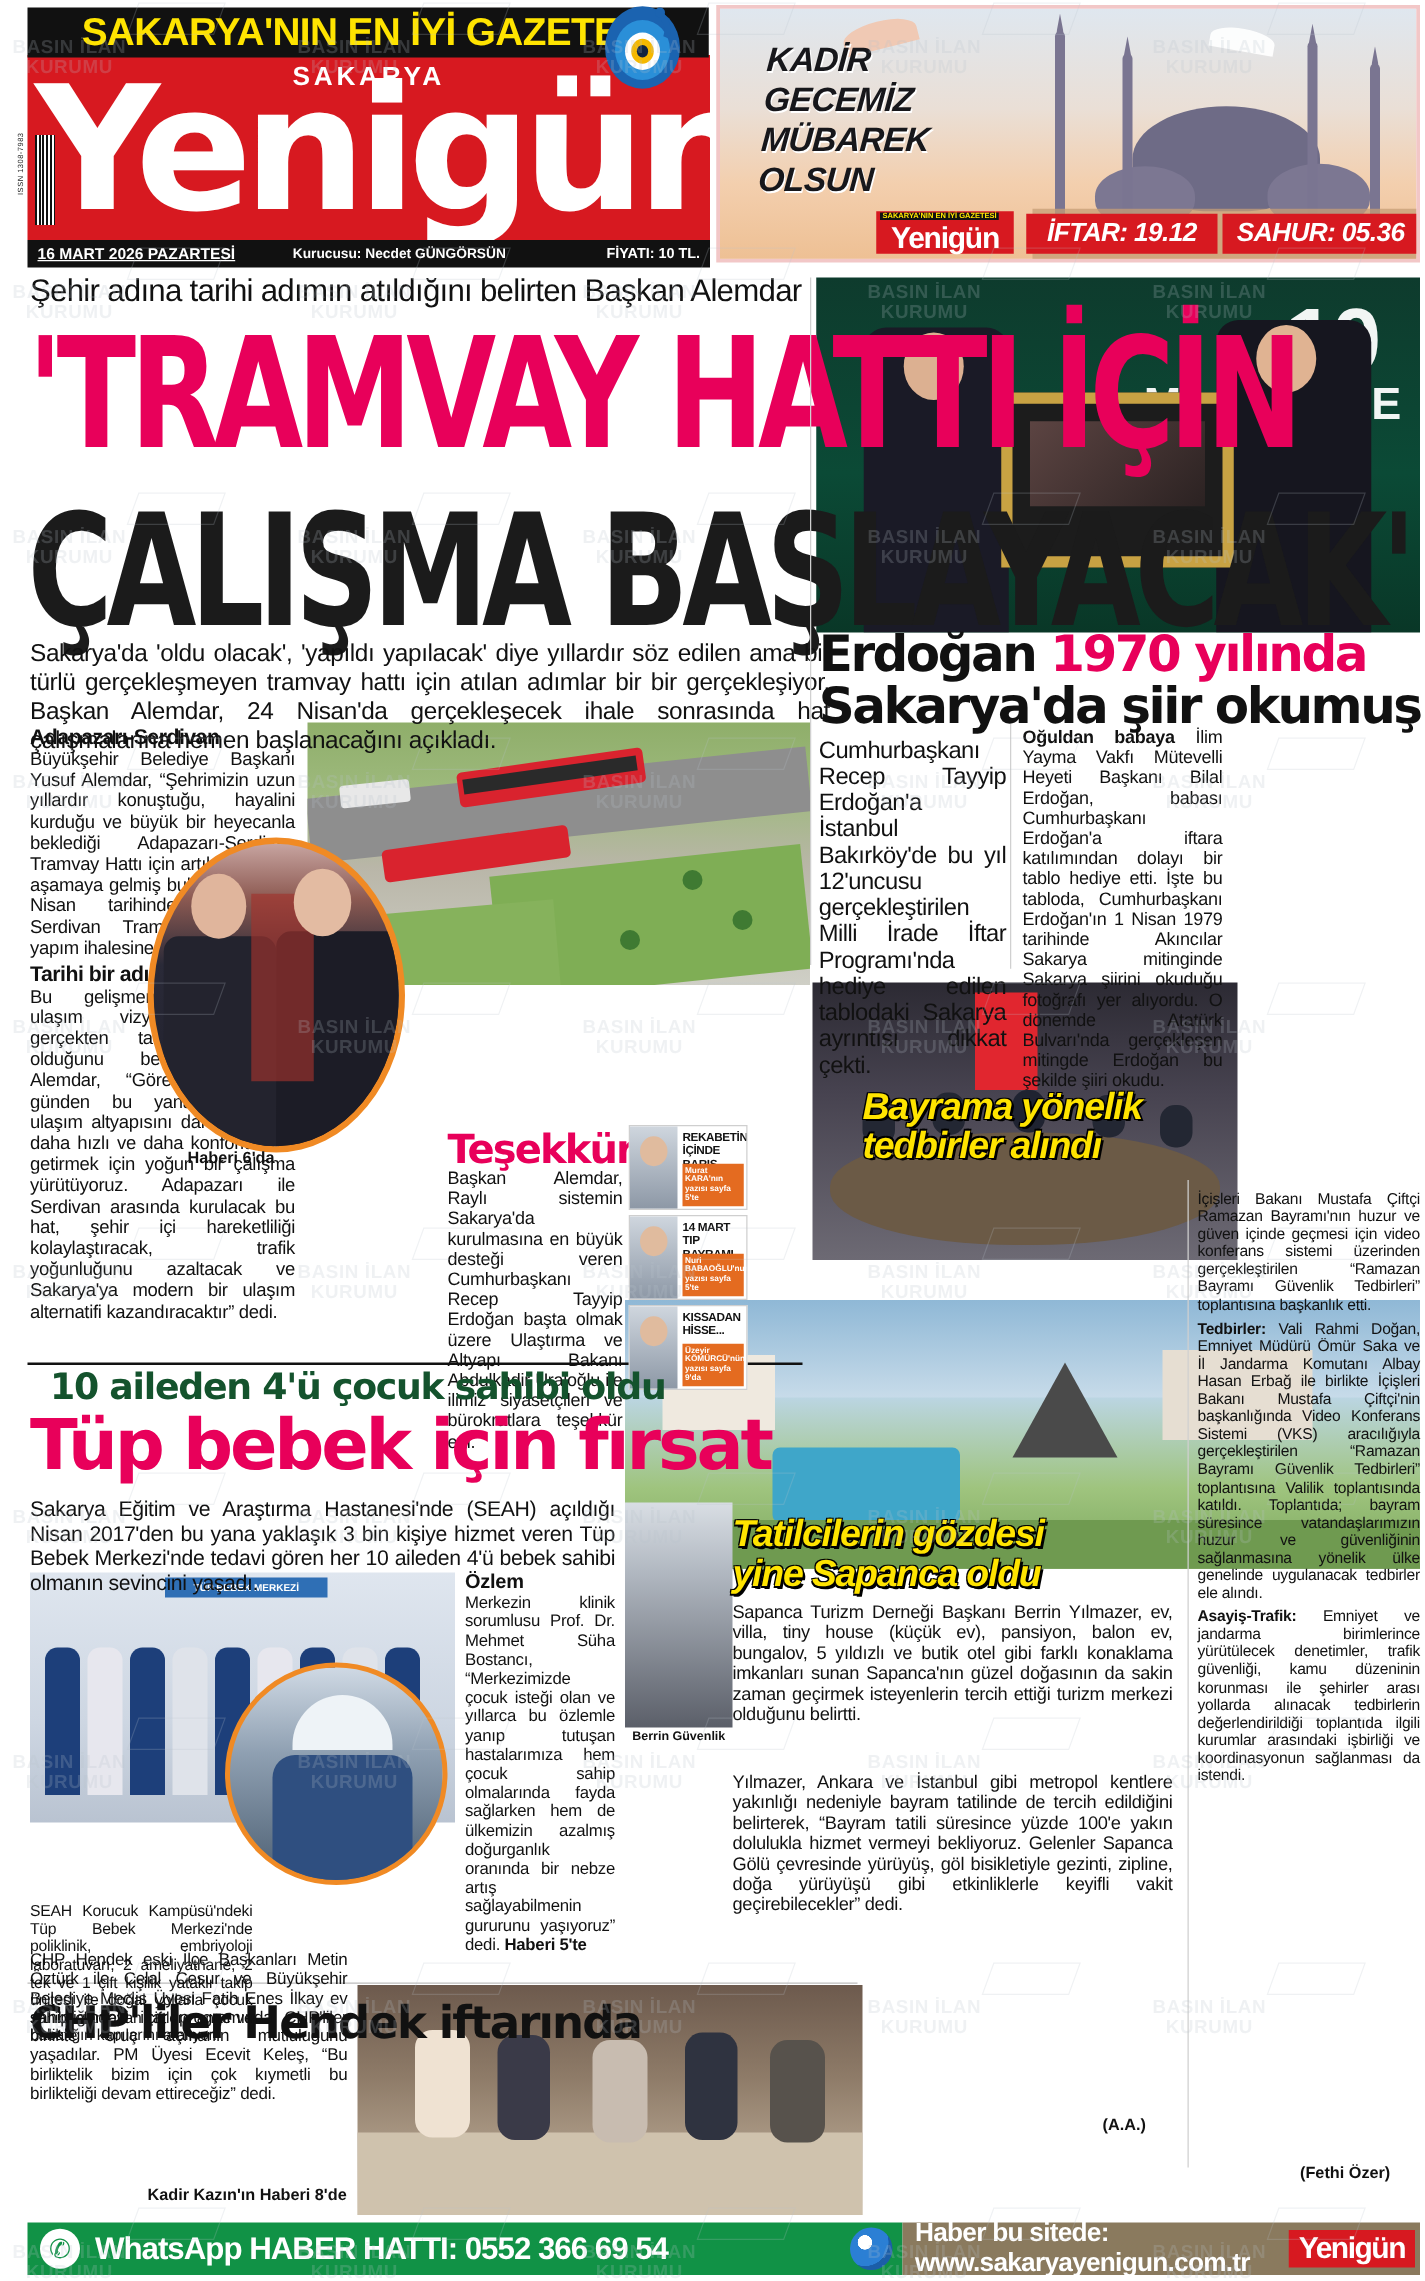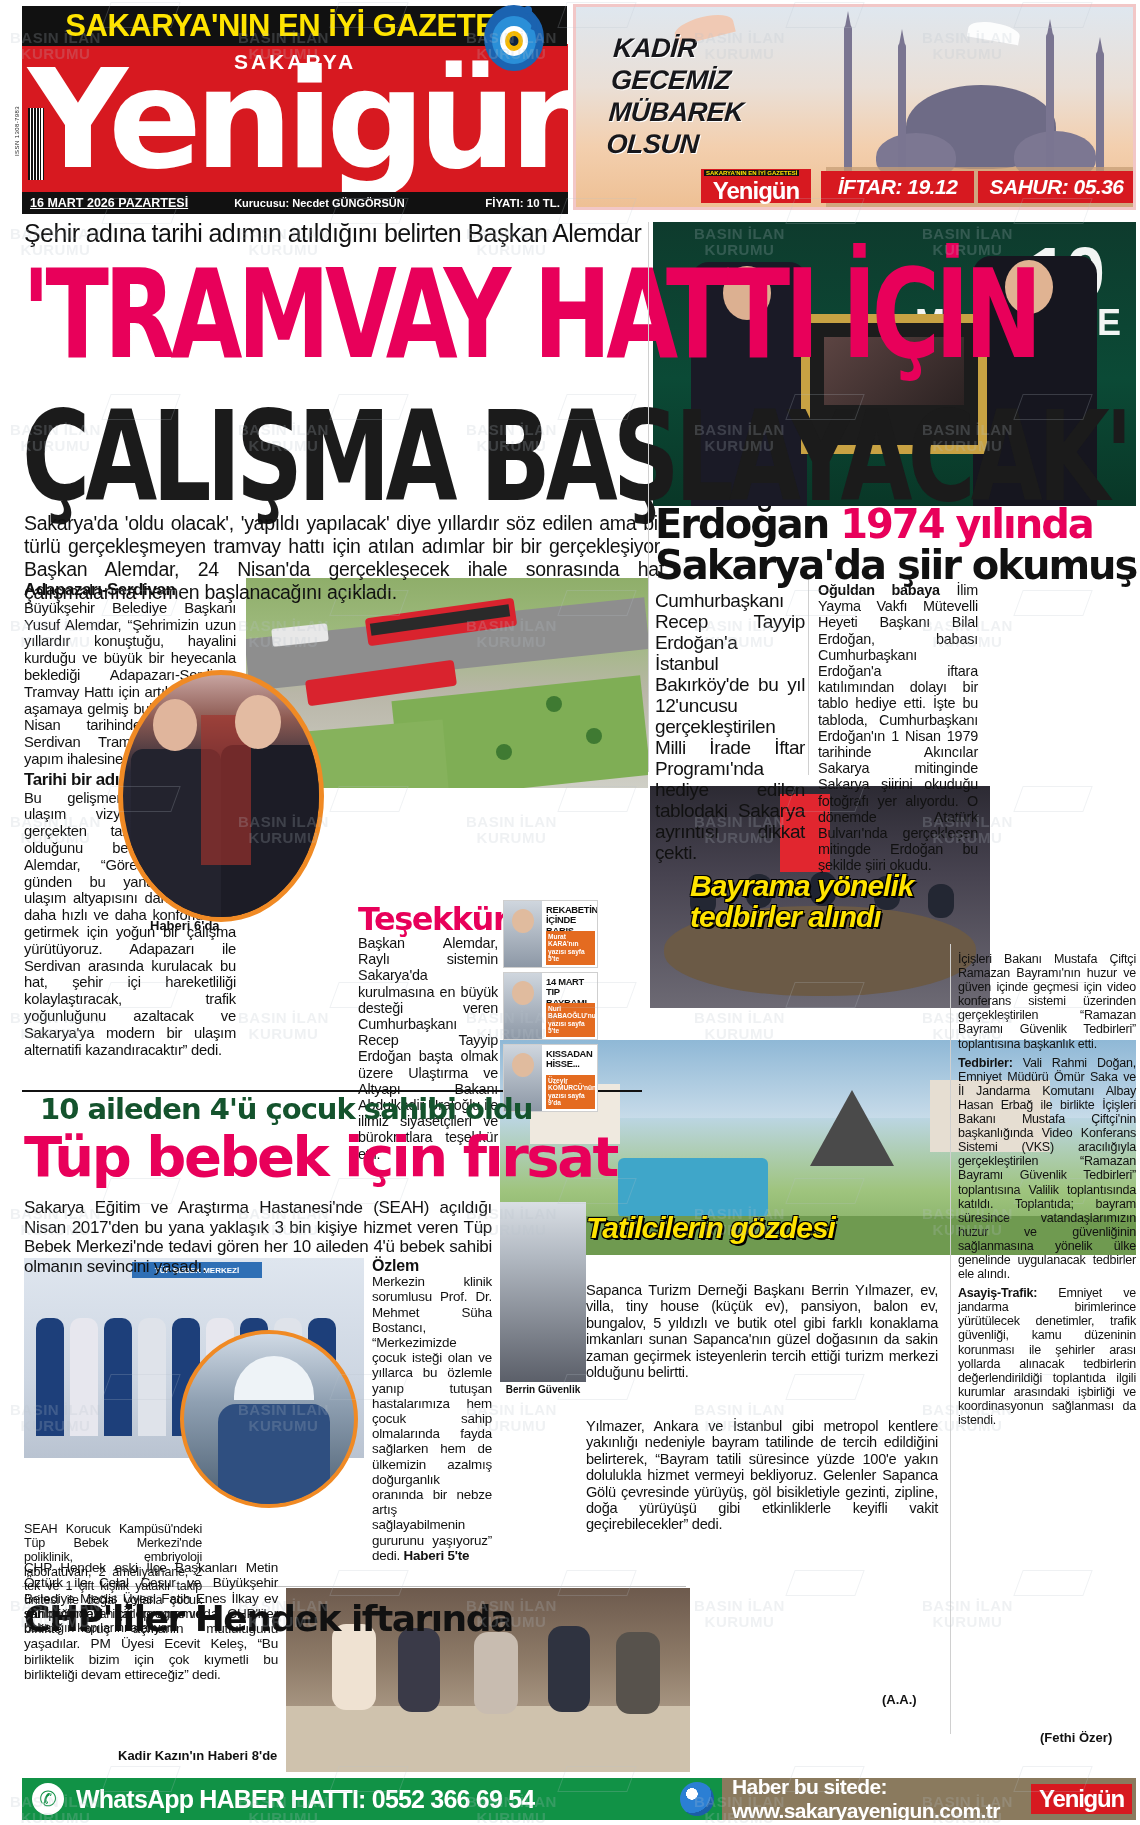--- a/index.html
+++ b/index.html
@@ -371,21 +371,21 @@
     <div class="p1"></div>
     <div class="p2"></div>
     <div class="h1h"></div>
     <div class="h2h"></div>
     <div class="frm">
         <div class="im"></div>
       </div>
   </div>
 
   <div class="erd-h">
-    <span>Erdoğan </span><span class="pk">1974 yılında</span><br>
+    <span>Erdoğan </span><span class="pk">1970 yılında</span><br>
     <span>Sakarya'da şiir okumuş</span>
   </div>
   <div class="erd-c1">Cumhurbaşkanı Recep Tayyip Erdoğan'a İstanbul Bakırköy'de bu yıl 12'uncusu gerçekleştirilen Milli İrade İftar Programı'nda hediye edilen tablodaki Sakarya ayrıntısı dikkat çekti.</div>
   <div class="erd-c2">
     <b>Oğuldan babaya</b>
     <span>İlim Yayma Vakfı Mütevelli Heyeti Başkanı Bilal Erdoğan, babası Cumhurbaşkanı Erdoğan'a iftara katılımından dolayı bir tablo hediye etti. İşte bu tabloda, Cumhurbaşkanı Erdoğan'ın 1 Nisan 1979 tarihinde Akıncılar Sakarya mitinginde Sakarya şiirini okuduğu fotoğrafı yer alıyordu. O dönemde Atatürk Bulvarı'nda gerçekleşen mitingde Erdoğan bu şekilde şiiri okudu.</span>
   </div>
   <div class="vrule" style="left:648px; top:222px; height:550px;"></div>
   <div class="vrule" style="left:808px; top:575px; height:200px;"></div>
 
@@ -449,20 +449,21 @@
     <div class="house" style="left:30px;top:44px;width:90px;height:60px;background:#efe9df;"></div>
     <div class="house" style="left:310px;top:50px;width:0;height:0;border-left:42px solid transparent;border-right:42px solid transparent;border-bottom:76px solid #4a4a4a;background:none;"></div>
     <div class="house" style="left:430px;top:40px;width:120px;height:72px;background:#e6ded2;"></div>
     <div class="pool"></div>
     <div style="position:absolute;left:0;top:176px;width:100%;height:40px;background:#6f9a50;"></div>
   </div>
   <div class="sapwoman"></div>
   <div class="sapname">Berrin Güvenlik</div>
   <div class="sap-h">
     <div>Tatilcilerin gözdesi</div>
+    <div>yine Sapanca oldu</div>
   </div>
   <div class="sap-b">Sapanca Turizm Derneği Başkanı Berrin Yılmazer, ev, villa, tiny house (küçük ev), pansiyon, balon ev, bungalov, 5 yıldızlı ve butik otel gibi farklı konaklama imkanları sunan Sapanca'nın güzel doğasının da sakin zaman geçirmek isteyenlerin tercih ettiği turizm merkezi olduğunu belirtti.</div>
   <div class="sap-b2">Yılmazer, Ankara ve İstanbul gibi metropol kentlere yakınlığı nedeniyle bayram tatilinde de tercih edildiğini belirterek, “Bayram tatili süresince yüzde 100'e yakın dolulukla hizmet vermeyi bekliyoruz. Gelenler Sapanca Gölü çevresinde yürüyüş, göl bisikletiyle gezinti, zipline, doğa yürüyüşü gibi etkinliklerle keyifli vakit geçirebilecekler” dedi.</div>
   <div class="aa">(A.A.)</div>
 
   <hr class="rule" style="left:22px; top:1586px; width:664px;">
   <div class="chp-h">CHP'liler Hendek iftarında</div>
   <div class="chp-b">CHP Hendek eski İlçe Başkanları Metin Öztürk ile Celal Cesur ve Büyükşehir Belediye Meclis Üyesi Fatih Enes İlkay ev sahipliğindeki iftar programında CHP'liler birlikte oruç açmanın mutluluğunu yaşadılar. PM Üyesi Ecevit Keleş, “Bu birliktelik bizim için çok kıymetli bu birlikteliği devam ettireceğiz” dedi.</div>
   <div class="chp-cr">Kadir Kazın'ın Haberi 8'de</div>
   <div class="chpphoto">

